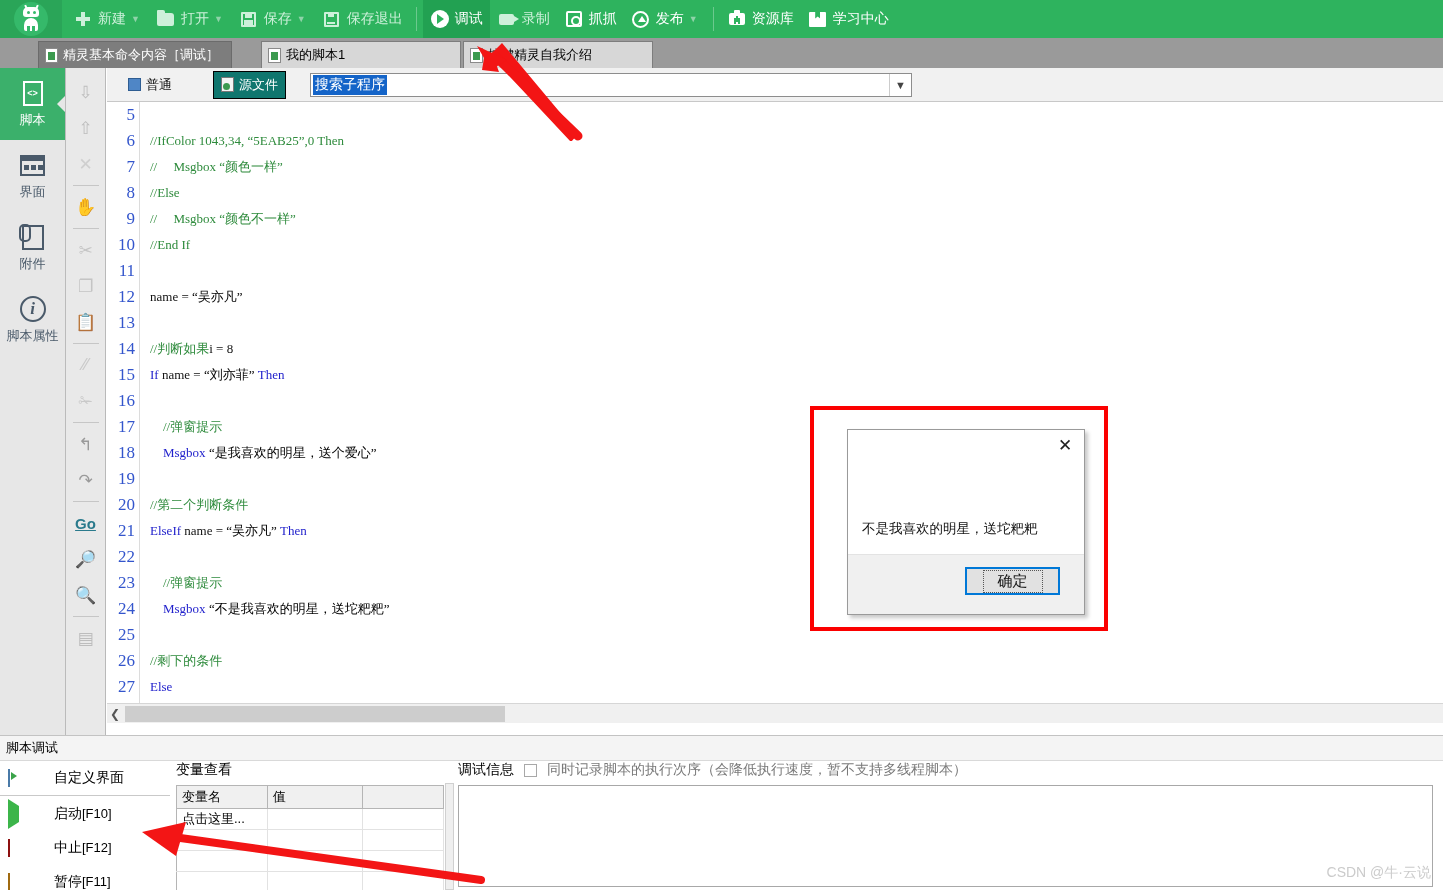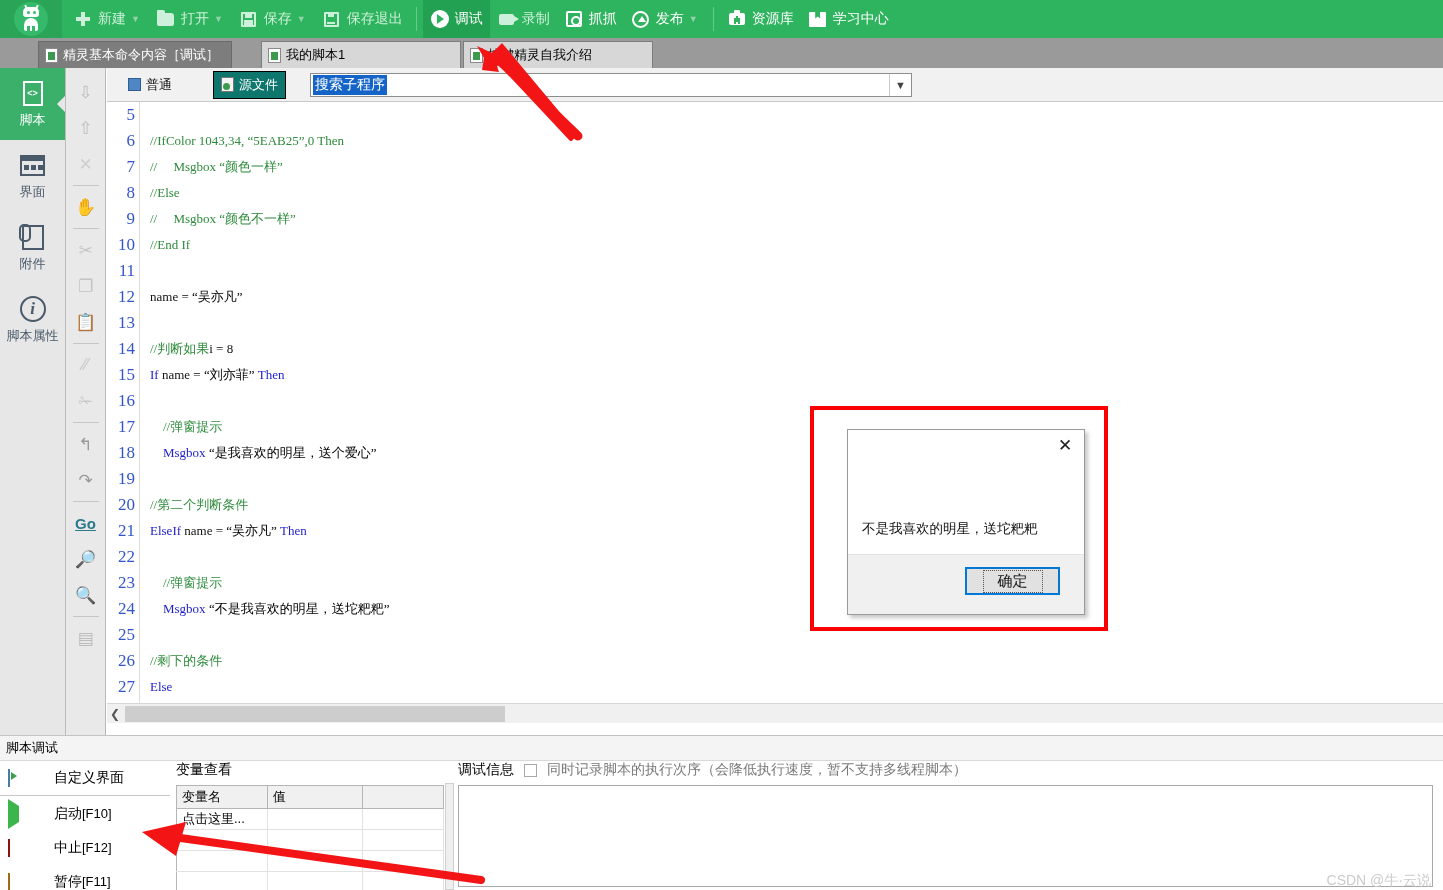--- a/index.html
+++ b/index.html
@@ -264,21 +264,21 @@
     background: #e1e1e1; border: 2px solid #0078d7;
     display: flex; align-items: center; justify-content: center;
     font-size: 15px; color: #111;
   }
   .mb-btn .inner { border: 1px dotted #555; padding: 1px 14px; }
 
   
   .arrow { position: absolute; pointer-events: none; }
 
   .watermark {
-    position: absolute; right: 12px; bottom: 0;
+    position: absolute; right: 12px; bottom: 8px;
     font-size: 14px; color: #cbcbcb; margin-left: 8px;
   }
 </style>
 </head>
 <body>
 
 <div id="app">
 
   <div class="topbar">
     <div class="logo-wrap">

